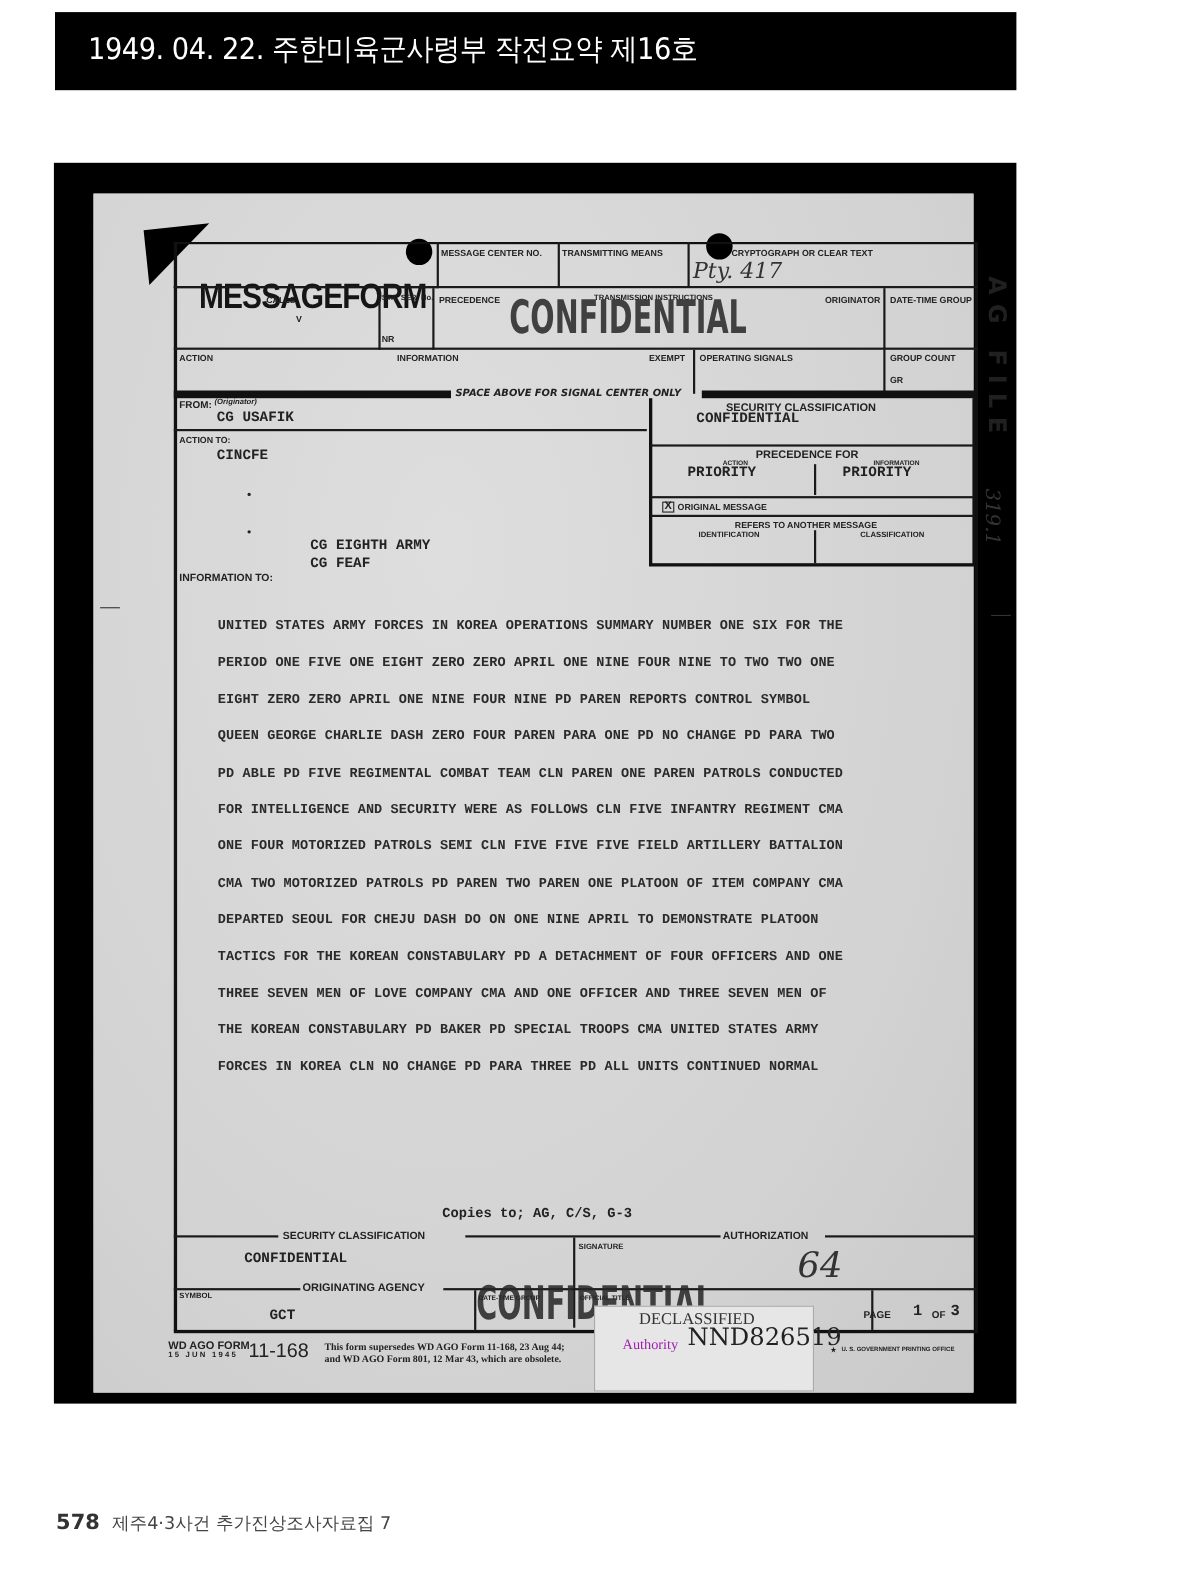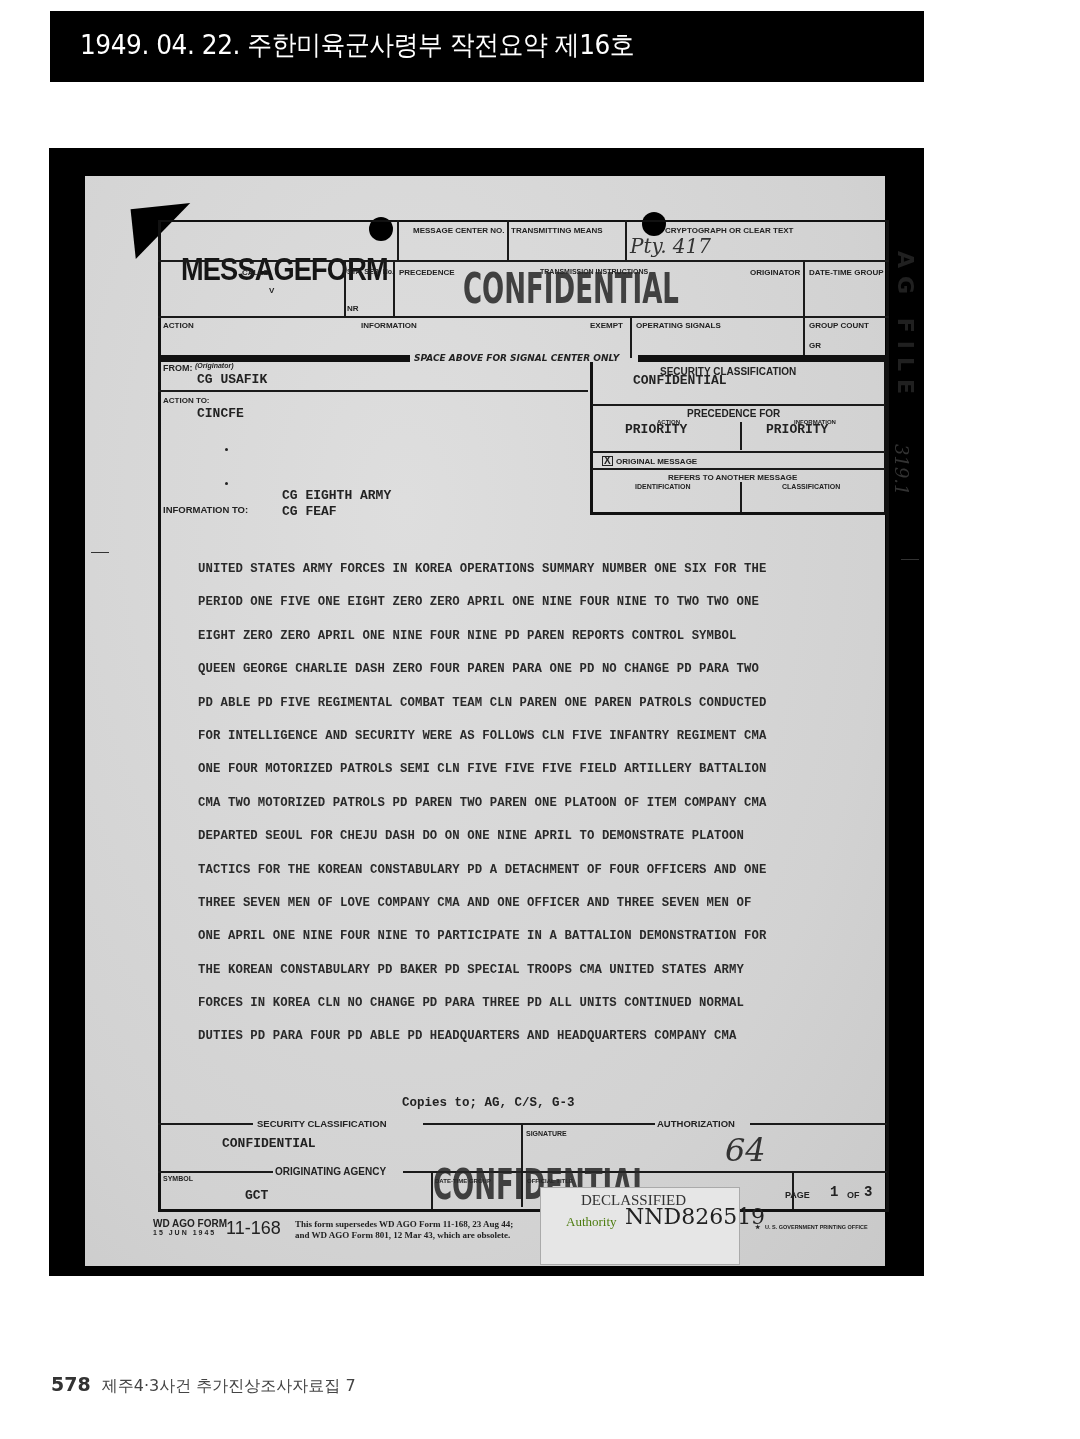--- a/index.html
+++ b/index.html
@@ -83,21 +83,21 @@
     <div class="thick" style="left:73px; top:44px; width:731px; height:2px;"></div>
     <div class="thick" style="left:73px; top:44px; width:3px; height:990px;"></div>
     <div class="thick" style="left:801px; top:44px; width:3px; height:990px;"></div>
     <div class="thick" style="left:73px; top:1033px; width:731px; height:3px;"></div>
 
     <div class="msgform">MESSAGEFORM</div>
     <div class="hline" style="left:73px; top:84px; width:240px;"></div>
     <div class="vline" style="left:312px; top:44px; height:42px;"></div>
     <div class="vline" style="left:422px; top:44px; height:40px;"></div>
     <div class="vline" style="left:540px; top:44px; height:40px;"></div>
-    <div class="lbl" style="left:328px; top:50px;">MESSAGE CENTER NO.</div>
+    <div class="lbl" style="left:316px; top:50px;">MESSAGE CENTER NO.</div>
     <div class="lbl" style="left:426px; top:50px;">TRANSMITTING MEANS</div>
     <div class="lbl" style="left:580px; top:50px;">CRYPTOGRAPH OR CLEAR TEXT</div>
     <div class="hand" style="left:545px; top:58px; font-size:20px;">Pty. 417</div>
 
     <div class="hline" style="left:73px; top:84px; width:731px;"></div>
     <div class="lbl" style="left:157px; top:92px;">CALLS</div>
     <div class="lbl" style="left:184px; top:110px;">V</div>
     <div class="vline" style="left:259px; top:86px; height:56px;"></div>
     <div class="lbl" style="left:262px; top:92px; font-size:7px;">STA. SER. No.</div>
     <div class="lbl" style="left:262px; top:128px;">NR</div>
@@ -126,21 +126,21 @@
     <div class="lbl" style="left:78px; top:187px; font-size:9px;">FROM:</div>
     <div class="lbl" style="left:110px; top:186px; font-size:7px; font-style:italic;">(Originator)</div>
     <div class="typed" style="position:absolute; left:112px; top:196px; font-size:13px;">CG USAFIK</div>
     <div class="hline" style="left:73px; top:214px; width:430px;"></div>
 
     <div class="lbl" style="left:78px; top:220px;">ACTION TO:</div>
     <div class="typed" style="position:absolute; left:112px; top:230px; font-size:13px;">CINCFE</div>
     <div style="position:absolute; left:140px; top:272px; width:3px; height:3px; background:#222; border-radius:50%;"></div>
     <div style="position:absolute; left:140px; top:306px; width:3px; height:3px; background:#222; border-radius:50%;"></div>
 
-    <div class="lbl" style="left:78px; top:328px; font-size:9.5px;">INFORMATION TO:</div>
+    <div class="lbl" style="left:78px; top:344px; font-size:9.5px;">INFORMATION TO:</div>
     <div class="typed" style="position:absolute; left:197px; top:312px; font-size:13px;">CG EIGHTH ARMY</div>
     <div class="typed" style="position:absolute; left:197px; top:328px; font-size:13px;">CG FEAF</div>
 
     <div class="thick" style="left:505px; top:186px; width:3px; height:152px;"></div>
     <div class="thick" style="left:799px; top:186px; width:3px; height:152px;"></div>
     <div class="lbl" style="left:575px; top:190px; font-size:10px;">SECURITY CLASSIFICATION</div>
     <div class="typed" style="position:absolute; left:548px; top:197px; font-size:13px;">CONFIDENTIAL</div>
     <div class="hline" style="left:507px; top:228px; width:293px;"></div>
     <div class="lbl" style="left:602px; top:232px; font-size:10px;">PRECEDENCE FOR</div>
     <div class="lbl" style="left:572px; top:243px; font-size:6px;">ACTION</div>
@@ -169,24 +169,22 @@
       <div class="line">PERIOD ONE FIVE ONE EIGHT ZERO ZERO APRIL ONE NINE FOUR NINE TO TWO TWO ONE</div>
       <div class="line">EIGHT ZERO ZERO APRIL ONE NINE FOUR NINE PD PAREN REPORTS CONTROL SYMBOL</div>
       <div class="line">QUEEN GEORGE CHARLIE DASH ZERO FOUR PAREN PARA ONE PD NO CHANGE PD PARA TWO</div>
       <div class="line">PD ABLE PD FIVE REGIMENTAL COMBAT TEAM CLN PAREN ONE PAREN PATROLS CONDUCTED</div>
       <div class="line">FOR INTELLIGENCE AND SECURITY WERE AS FOLLOWS CLN FIVE INFANTRY REGIMENT CMA</div>
       <div class="line">ONE FOUR MOTORIZED PATROLS SEMI CLN FIVE FIVE FIVE FIELD ARTILLERY BATTALION</div>
       <div class="line">CMA TWO MOTORIZED PATROLS PD PAREN TWO PAREN ONE PLATOON OF ITEM COMPANY CMA</div>
       <div class="line">DEPARTED SEOUL FOR CHEJU DASH DO ON ONE NINE APRIL TO DEMONSTRATE PLATOON</div>
       <div class="line">TACTICS FOR THE KOREAN CONSTABULARY PD A DETACHMENT OF FOUR OFFICERS AND ONE</div>
       <div class="line">THREE SEVEN MEN OF LOVE COMPANY CMA AND ONE OFFICER AND THREE SEVEN MEN OF</div>
-      <div class="line">ONE APRIL ONE NINE FOUR NINE TO PARTICIPATE IN A BATTALION DEMONSTRATION FOR</div>
       <div class="line">THE KOREAN CONSTABULARY PD BAKER PD SPECIAL TROOPS CMA UNITED STATES ARMY</div>
       <div class="line">FORCES IN KOREA CLN NO CHANGE PD PARA THREE PD ALL UNITS CONTINUED NORMAL</div>
-      <div class="line">DUTIES PD PARA FOUR PD ABLE PD HEADQUARTERS AND HEADQUARTERS COMPANY CMA</div>
     </div>
 
     <div class="typed" style="position:absolute; left:317px; top:920px; font-size:12.5px;">Copies to;  AG,  C/S,  G-3</div>
 
     <div class="hline" style="left:73px; top:947px; width:95px;"></div>
     <div class="lbl" style="left:172px; top:942px; font-size:9.5px;">SECURITY CLASSIFICATION</div>
     <div class="hline" style="left:338px; top:947px; width:232px;"></div>
     <div class="lbl" style="left:572px; top:942px; font-size:9.5px;">AUTHORIZATION</div>
     <div class="hline" style="left:665px; top:947px; width:137px;"></div>
     <div class="typed" style="position:absolute; left:137px; top:960px; font-size:13px;">CONFIDENTIAL</div>
@@ -212,21 +210,21 @@
     <div class="lbl" style="left:68px; top:1042px; font-size:10px;">WD AGO FORM</div>
     <div class="lbl" style="left:68px; top:1053px; font-size:7px; letter-spacing:2px;">15 JUN 1945</div>
     <div style="position:absolute; left:141px; top:1042px; font-family:'Liberation Sans',sans-serif; font-size:18px; color:#222;">11-168</div>
     <div style="position:absolute; left:210px; top:1043px; font-family:'Liberation Serif',serif; font-weight:bold; font-size:9px; color:#222; white-space:nowrap;">This form supersedes WD AGO  Form 11-168, 23 Aug 44;</div>
     <div style="position:absolute; left:210px; top:1054px; font-family:'Liberation Serif',serif; font-weight:bold; font-size:9px; color:#222; white-space:nowrap;">and WD AGO Form 801, 12 Mar 43, which are obsolete.</div>
     <div class="lbl" style="left:670px; top:1047px; font-size:6px;">★</div>
     <div class="lbl" style="left:680px; top:1048px; font-size:5.5px;">U. S. GOVERNMENT PRINTING OFFICE</div>
 
     <div class="declass">
       <div style="position:absolute; left:40px; top:4px; font-family:'Liberation Serif',serif; font-size:15px; color:#333;">DECLASSIFIED</div>
-      <div style="position:absolute; left:25px; top:26px; font-family:'Liberation Serif',serif; font-size:13px; color:#4d7c0f;">Authority</div>
+      <div style="position:absolute; left:25px; top:26px; font-family:'Liberation Serif',serif; font-size:13px; color:#a21caf;">Authority</div>
       <div class="hand" style="left:84px; top:16px; font-size:22px; font-style:normal; color:#222;">NND826519</div>
     </div>
   </div>
 </div>
 
 <div class="footer">
   <span class="pg">578</span>
   <span class="book">제주4·3사건 추가진상조사자료집 7</span>
 </div>
 

